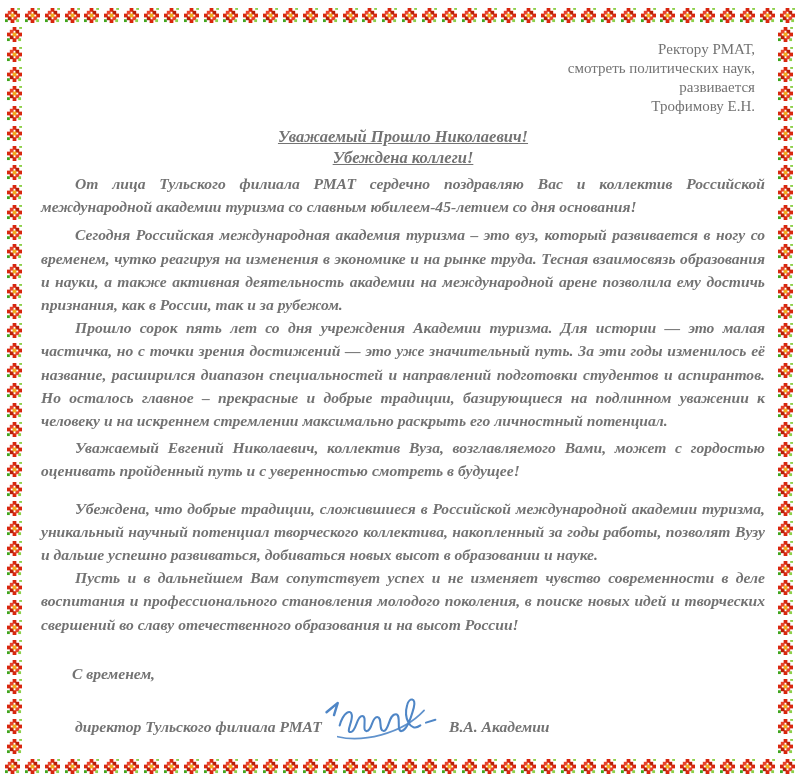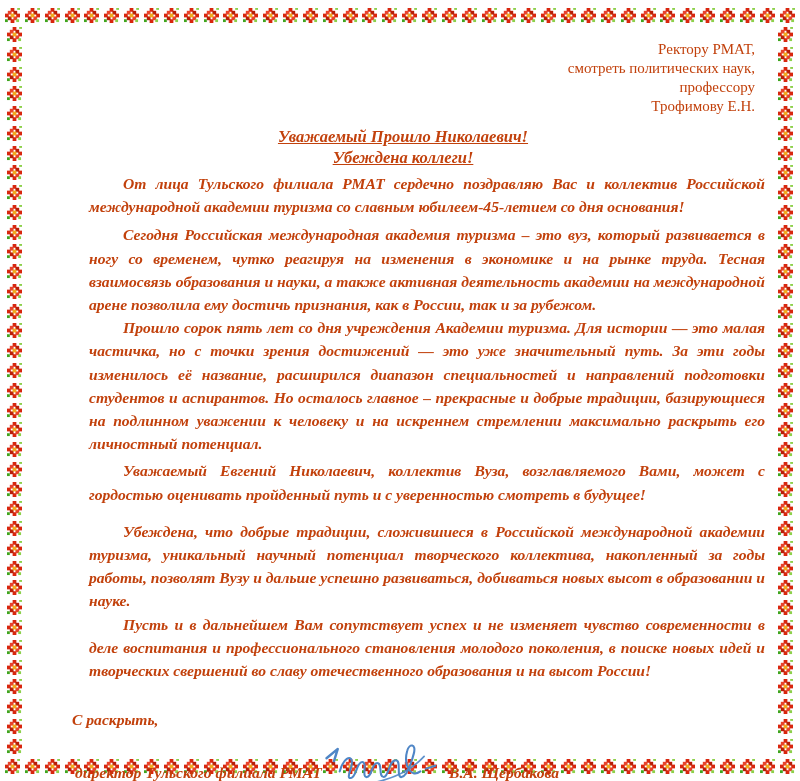--- a/index.html
+++ b/index.html
@@ -1,39 +1,39 @@
 <!DOCTYPE html>
 <html lang="ru"><head>
 <meta charset="utf-8">
 <style>
   html,body { margin:0; padding:0; background:#ffffff; }
   .page {
     position:relative; width:800px; height:781px; background:#ffffff;
-    font-family:"Liberation Serif", serif; color:#c2410c; overflow:hidden;text-decoration:underline;
+    font-family:"Liberation Serif", serif; color:#737373; overflow:hidden;text-decoration:underline;
   }
   
   .strip { position:absolute; display:flex; justify-content:space-between; }
   .strip.h { left:5px; right:5px; height:16px; flex-direction:row; align-items:center; }
   .strip.top { top:7px; }
   .strip.bottom { bottom:7px; }
   .strip.v { top:27px; bottom:27px; width:16px; flex-direction:column; align-items:center; }
   .strip.left { left:6px; }
   .strip.right { right:7px; }
   .flower { display:block; flex:0 0 auto; }
 
   .content { position:absolute; left:41px; right:35px; top:32px; }
 
   .addressee { text-align:right; font-size:15px; line-height:19px; margin:8px 10px 0 0; }
 
   .salutation { margin-top:11px; text-align:center; font-weight:bold; font-style:italic;
                 font-size:16.5px; line-height:20.5px; }
   .salutation .u { text-decoration:underline; }
 
   .body { margin-top:4px; font-style:italic; font-weight:bold;
-          font-size:15.6px; line-height:23.2px; text-align:justify;margin-left:48px; }
+          font-size:15.6px; line-height:23.2px; text-align:justify; }
   .body p { margin:0; text-indent:34px; }
   .body p.sp5  { margin-top:5px; }
   .body p.sp4  { margin-top:4px; }
   .body p.sp14 { margin-top:14px; }
 
   .closing { margin-top:26px; font-style:italic; font-weight:bold;
              font-size:15.6px; line-height:23px; text-indent:31px; }
 
   .sig-row { position:relative; margin-top:28px; height:46px;
              font-style:italic; font-weight:bold; font-size:15.6px; line-height:23px; }
@@ -2209,47 +2209,47 @@
         <rect x="12" y="12" width="3" height="3" fill="#8cd04a"></rect>
         <rect x="13" y="0" width="3" height="2" fill="#8cd04a"></rect>
       </svg>
     </div>
 
   <div class="content">
 
     <div class="addressee">
       <div>Ректору РМАТ,</div>
       <div>смотреть политических наук,</div>
-      <div>профессору</div>
+      <div>развивается</div>
       <div>Трофимову Е.Н.</div>
     </div>
 
     <div class="salutation">
       <div><span class="u">Уважаемый Прошло Николаевич!</span></div>
       <div><span class="u">Убеждена коллеги!</span></div>
     </div>
 
     <div class="body">
       <p>От лица Тульского филиала РМАТ сердечно поздравляю Вас и коллектив Российской международной академии туризма со славным юбилеем-45-летием со дня основания!</p>
       <p class="sp5">Сегодня Российская международная академия туризма – это вуз, который развивается в ногу со временем, чутко реагируя на изменения в экономике и на рынке труда. Тесная взаимосвязь образования и науки, а также активная деятельность академии на международной арене позволила ему достичь признания, как в России, так и за рубежом.</p>
       <p>Прошло сорок пять лет со дня учреждения Академии туризма. Для истории — это малая частичка, но с точки зрения достижений — это уже значительный путь. За эти годы изменилось её название, расширился диапазон специальностей и направлений подготовки студентов и аспирантов. Но осталось главное – прекрасные и добрые традиции, базирующиеся на подлинном уважении к человеку и на искреннем стремлении максимально раскрыть его личностный потенциал.</p>
       <p class="sp4">Уважаемый Евгений Николаевич, коллектив Вуза, возглавляемого Вами, может с гордостью оценивать пройденный путь и с уверенностью смотреть в будущее!</p>
       <p class="sp14">Убеждена, что добрые традиции, сложившиеся в Российской международной академии туризма, уникальный научный потенциал творческого коллектива, накопленный за  годы работы, позволят Вузу и дальше успешно развиваться, добиваться новых высот в образовании  и науке.</p>
       <p>Пусть и в дальнейшем Вам сопутствует успех и не изменяет чувство современности в деле воспитания и профессионального становления молодого поколения, в поиске новых идей и творческих свершений во славу отечественного образования и на высот России!</p>
     </div>
 
-    <div class="closing">С раскрыть,</div>
+    <div class="closing">С временем,</div>
 
     <div class="sig-row">
       <span class="sig-role">директор Тульского филиала РМАТ</span>
       <span class="sig-icon">
         <svg width="122" height="52" viewBox="0 0 130 54" fill="none">
           <path class="ink" d="M8 22 L20 12 L16 25" stroke-width="2.6" stroke-linecap="round" stroke-linejoin="round" stroke="#4f86c6"></path>
           <path class="ink" d="M22 36 C26 22 34 18 35 25 C36 32 28 44 34 43 C40 42 40 26 46 26 C52 26 45 43 51 42 C57 41 56 27 62 27 C68 27 63 42 69 42 C75 41 74 24 82 24 C88 24 82 43 88 42 C93 41 97 32 101 17 C104 6 96 6 94 14 C90 28 97 44 108 36" stroke-width="2.2" stroke-linecap="round" stroke="#4f86c6"></path>
           <path class="ink" d="M114 33 L124 30" stroke-width="2.2" stroke-linecap="round" stroke="#4f86c6"></path>
           <path class="ink" d="M20 48 C45 54 88 46 112 20" stroke-width="1.8" stroke-linecap="round" opacity="0.9" stroke="#4f86c6"></path>
         </svg>
       </span>
-      <span class="sig-name">В.А. Щербакова</span>
+      <span class="sig-name">В.А. Академии</span>
     </div>
 
   </div>
 </div>
 
 </body></html>

